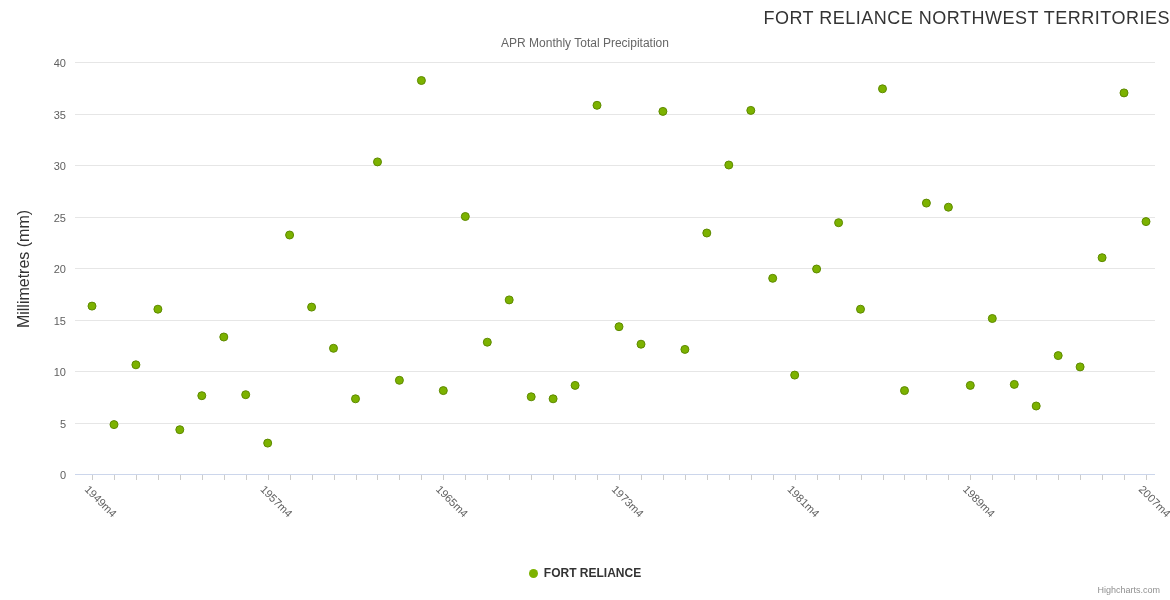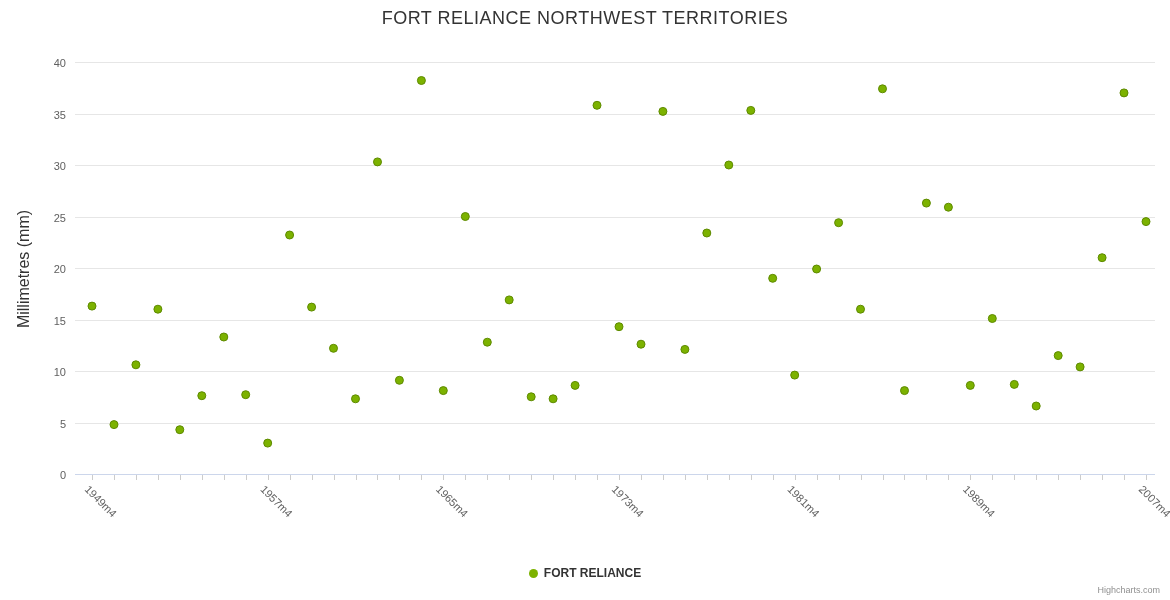--- a/index.html
+++ b/index.html
@@ -1,21 +1,21 @@
 <!DOCTYPE html>
 <html><head>
 <meta charset="utf-8">
 <style>
   html,body{margin:0;padding:0;background:#ffffff;}
   #chart-container{
     position:relative;width:1170px;height:600px;background:#ffffff;
     font-family:"Liberation Sans", sans-serif;overflow:hidden;
   }
   .chart-title{
-    position:absolute;top:8px;left:0;width:100%;text-align:center;
+    position:absolute;top:8px;left:0;width:100%;text-align:right;
     font-size:18px;color:#333333;font-weight:400;letter-spacing:.5px;
   }
   .chart-subtitle{
     position:absolute;top:36px;left:0;width:100%;text-align:center;
     font-size:12px;color:#666666;
   }
   .y-axis-title{
     position:absolute;left:-56px;top:260px;width:160px;text-align:center;
     transform:rotate(-90deg);transform-origin:center center;
     font-size:16px;color:#333333;
@@ -33,20 +33,21 @@
   }
   svg text{font-family:"Liberation Sans", sans-serif;}
 </style>
 </head>
 <body>
 
 <div id="chart-container">
 
   <div class="chart-title">FORT RELIANCE NORTHWEST TERRITORIES</div>
 
+  <div class="chart-subtitle">APR Monthly Total Precipitation</div>
 
   <div class="y-axis-title">Millimetres (mm)</div>
 
   <svg id="plot-svg" width="1170" height="600" viewBox="0 0 1170 600">
       <line x1="75" x2="1155" y1="474.5" y2="474.5" stroke="#e6e6e6" stroke-width="1"></line>
       <text x="66" y="478.5" text-anchor="end" font-size="11" fill="#606060">0</text>
       <line x1="75" x2="1155" y1="423.5" y2="423.5" stroke="#e6e6e6" stroke-width="1"></line>
       <text x="66" y="427.5" text-anchor="end" font-size="11" fill="#606060">5</text>
       <line x1="75" x2="1155" y1="371.5" y2="371.5" stroke="#e6e6e6" stroke-width="1"></line>
       <text x="66" y="375.5" text-anchor="end" font-size="11" fill="#606060">10</text>

